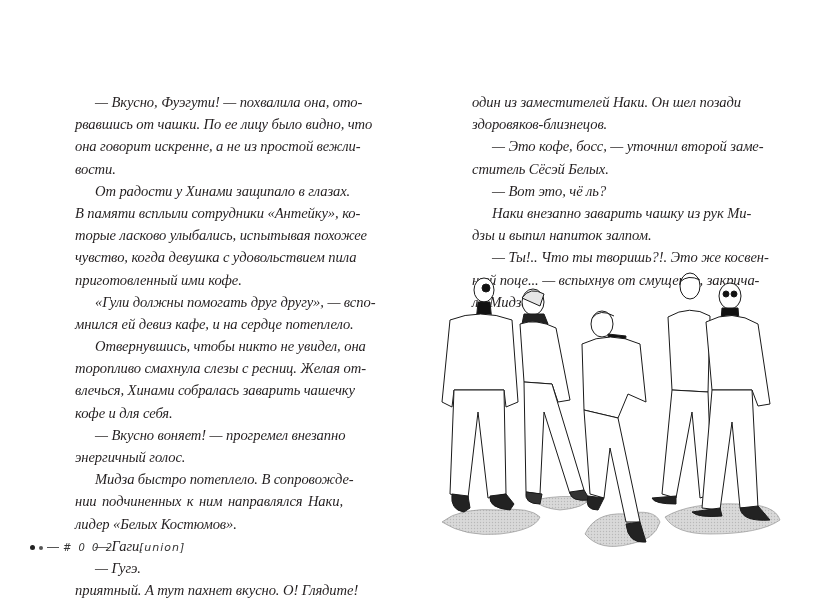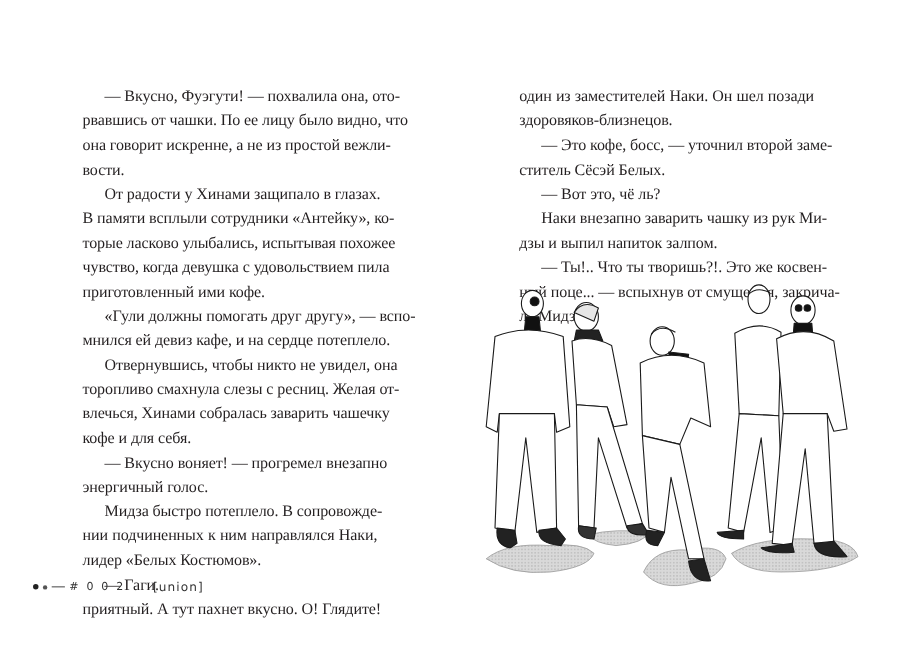--- a/index.html
+++ b/index.html
@@ -1,20 +1,20 @@
 <!DOCTYPE html>
 <html><head>
 <meta charset="utf-8">
 <style>
   html, body { margin: 0; padding: 0; }
   body {
     width: 815px; height: 600px; background: #ffffff; position: relative; overflow: hidden;
     font-family: "Liberation Serif", "DejaVu Serif", serif; color: #231f20;
   }
-  .page { position: absolute; top: 0; height: 468px; }
+  .page { position: absolute; top: 14px; height: 468px; font-style: italic; }
   .page-left { left: 0; width: 408px; }
   .page-right { left: 408px; width: 407px; }
   .column {
     position: absolute; font-size: 14.6px; line-height: 22.2px; letter-spacing: -0.1px;
   }
   .col-left { left: 75px; top: 77px; width: 268px; }
   .col-right { left: 64px; top: 77px; width: 268px; }
   .line { display: block; white-space: nowrap; text-align: justify; text-align-last: justify; height: 22.2px; }
   .line.last { text-align-last: left; }
   .line.indent { padding-left: 20px; }
@@ -45,20 +45,21 @@
       <span class="line indent">Отвернувшись, чтобы никто не увидел, она</span>
       <span class="line">торопливо смахнула слезы с ресниц. Желая от-</span>
       <span class="line">влечься, Хинами собралась заварить чашечку</span>
       <span class="line last">кофе и для себя.</span>
       <span class="line indent">— Вкусно воняет! — прогремел внезапно</span>
       <span class="line last">энергичный голос.</span>
       <span class="line indent">Мидза быстро потеплело. В сопровожде-</span>
       <span class="line">нии подчиненных к ним направлялся Наки,</span>
       <span class="line last">лидер «Белых Костюмов».</span>
       <span class="line indent last">— Гаги.</span>
+      <span class="line indent last">— Гугэ.</span>
       <span class="line">приятный. А тут пахнет вкусно. О! Глядите!</span>
     </div>
   <div class="footer">
     <span class="dot" style="width:5px;height:5px;"></span>
     <span class="dot" style="width:4px;height:4px;background:#555;"></span>
     <span class="dash"></span>
     <span># 0 0 2</span>
     <span style="margin-left:21px;letter-spacing:1px;font-size:11px;">[union]</span>
   </div>
 </div>

